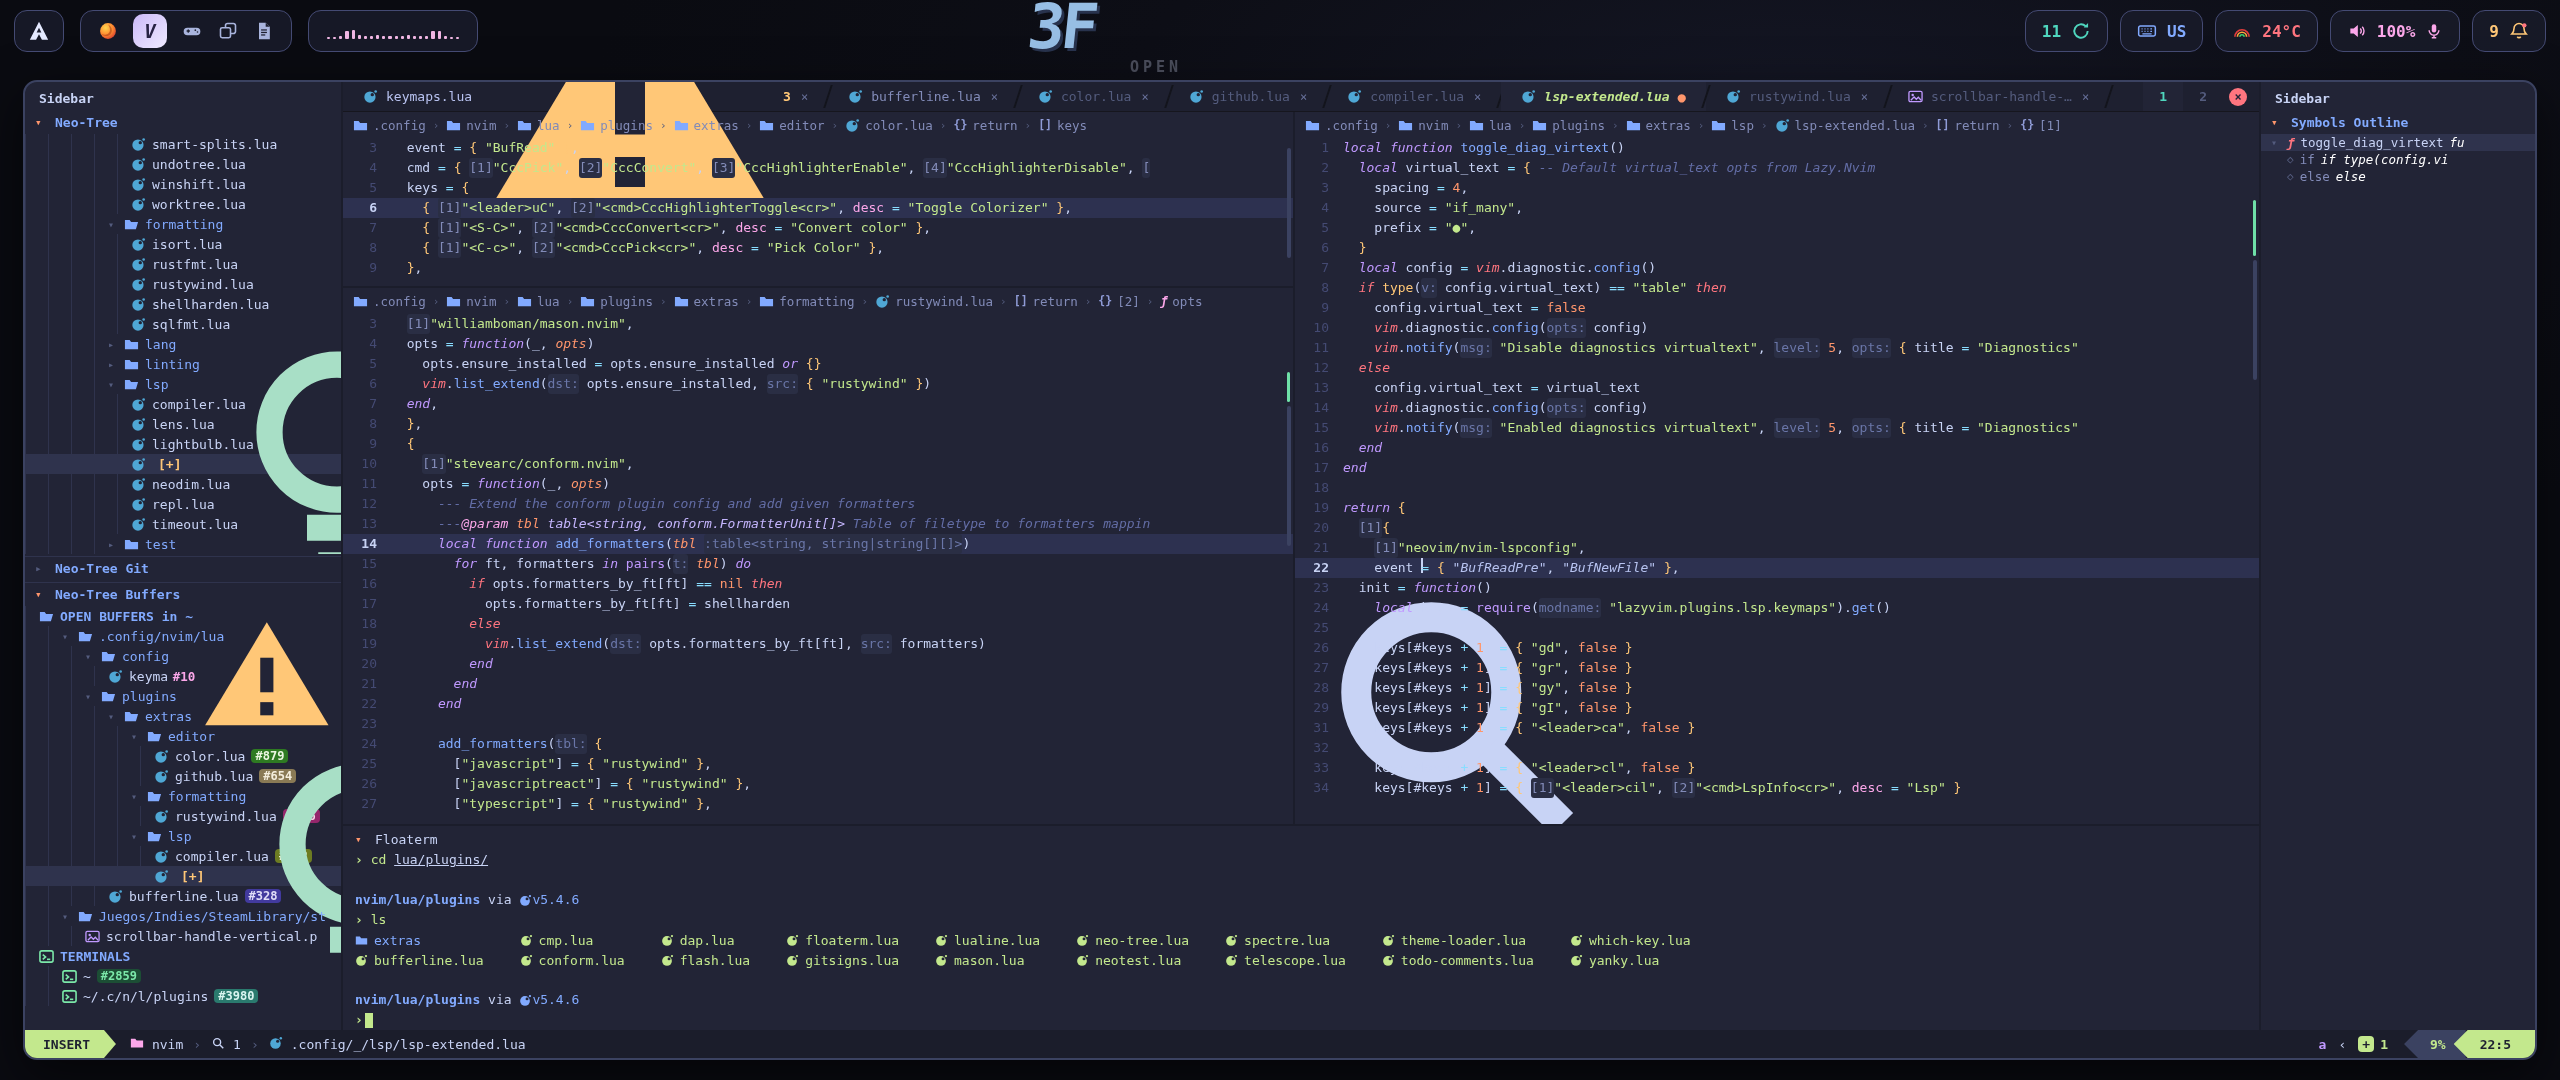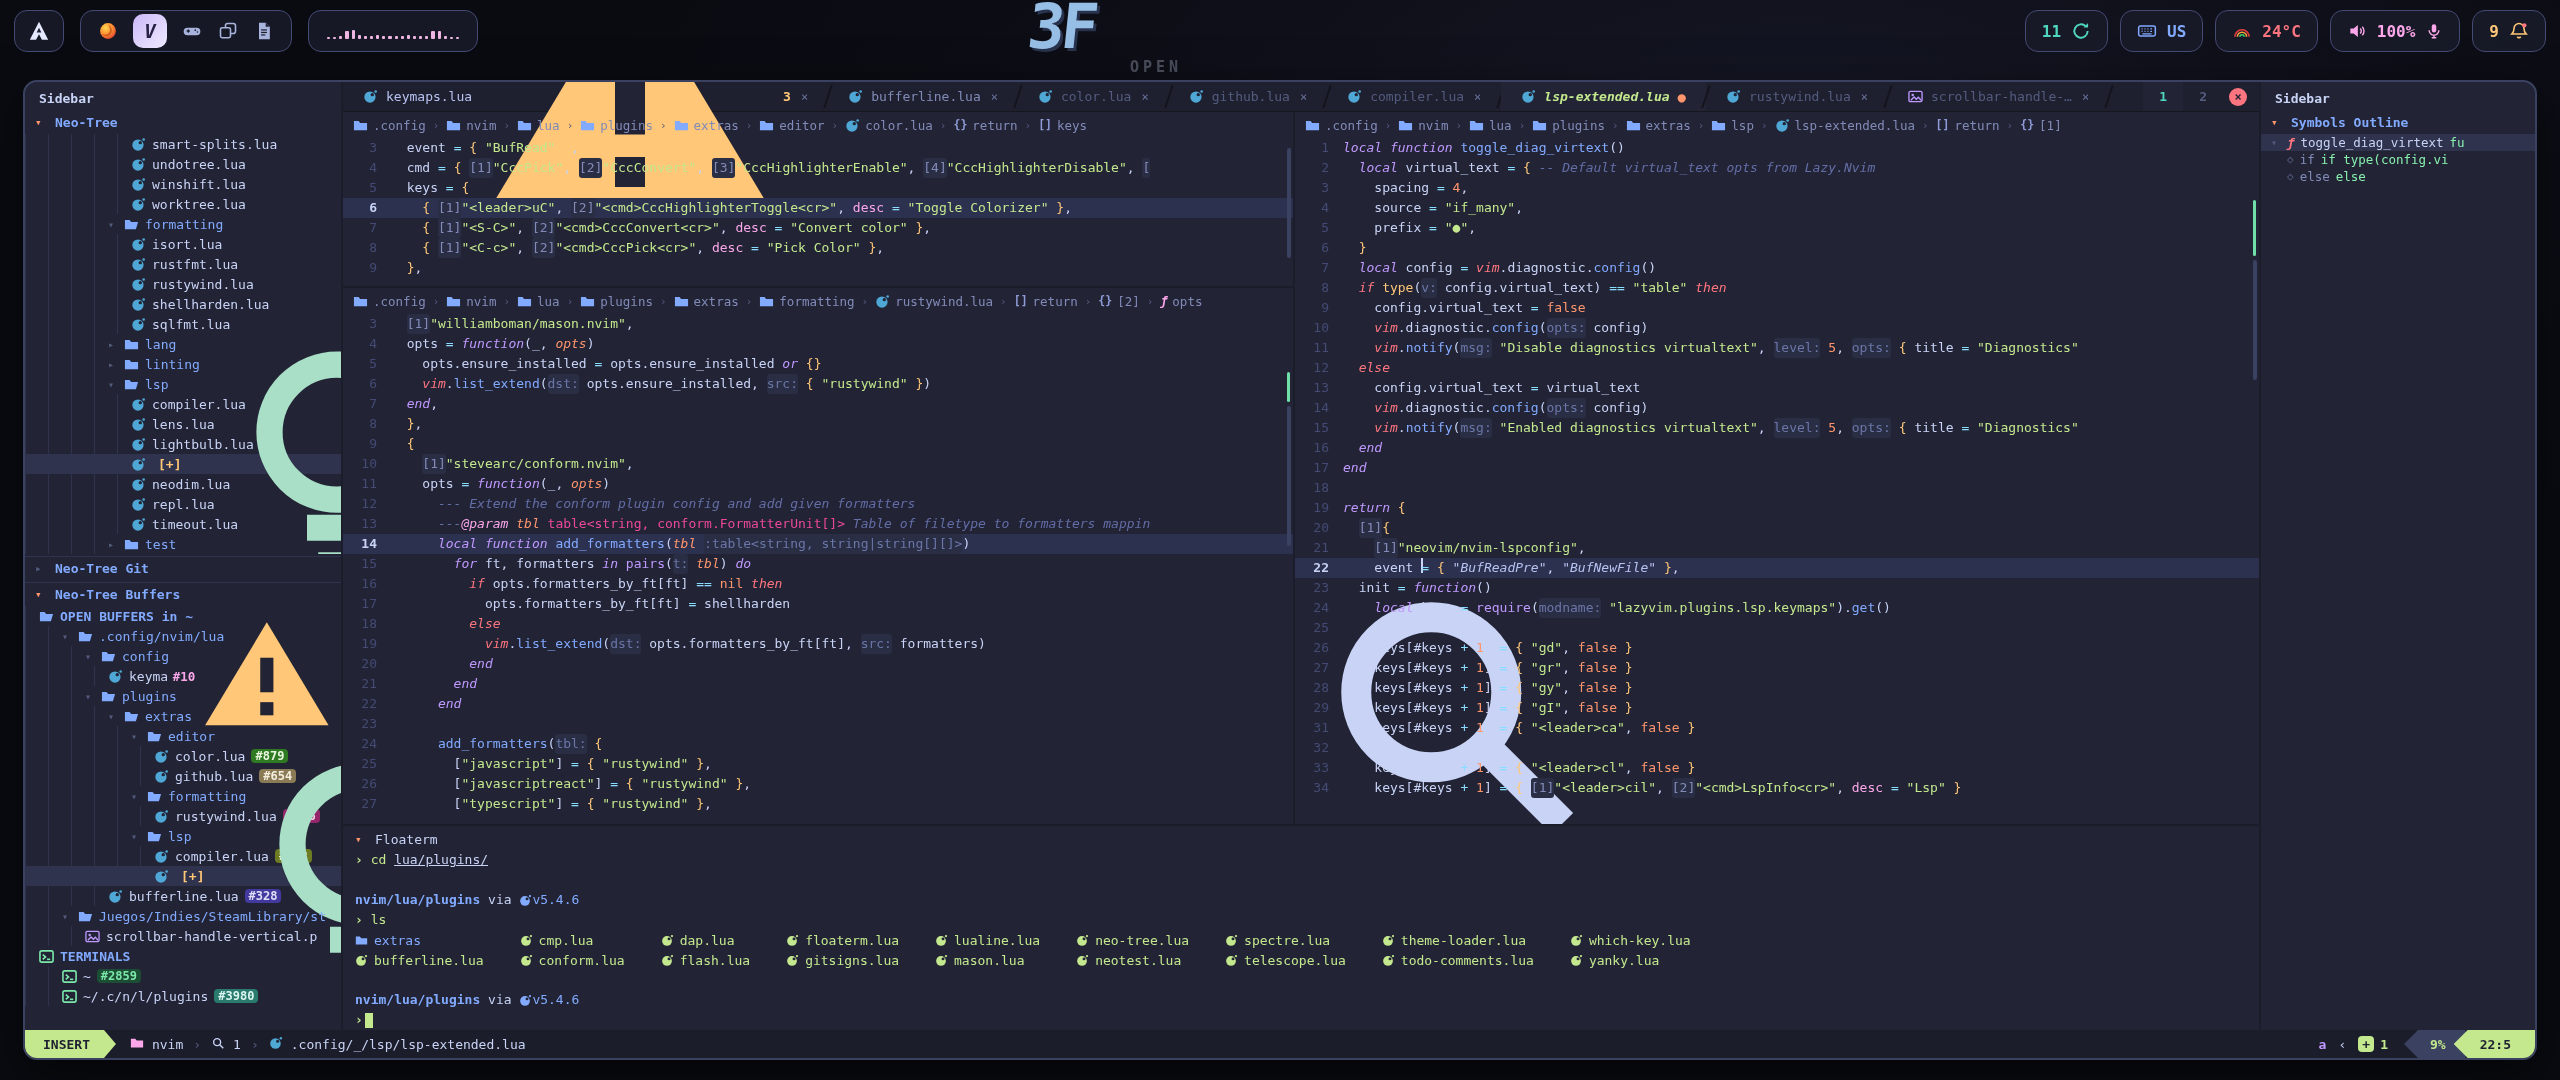--- a/index.html
+++ b/index.html
@@ -102,21 +102,21 @@
   .cline.cursor .ln{color:#c8d3f5;font-weight:bold;}
   .tok{white-space:pre;}
   .t{color:#c8d3f5;} .kw{color:#c099ff;font-style:italic;} .cond{color:#ff757f;font-style:italic;}
   .fn{color:#82aaff;} .blt{color:#c099ff;} .bty{color:#ffc777;}
   .str{color:#c3e88d;} .stri{color:#b7c3f0;font-style:italic;}
   .num{color:#ff966c;} .par{color:#ff966c;font-style:italic;} .fld{color:#fca7ea;}
   .br{color:#ffc777;} .op{color:#89ddff;}
   .cmt{color:#636da6;font-style:italic;}
   .idx{color:#828bb8;background:#2a2e44;border-radius:3px;}
   .hint{color:#6a76a8;background:#2a2e44;border-radius:3px;}
-  .dkw{color:#fca7ea;font-style:italic;} .dvar{color:#ff966c;font-style:italic;} .dtyp{color:#ec4899;}
+  .dkw{color:#fca7ea;font-style:italic;} .dvar{color:#ff966c;font-style:italic;} .dtyp{color:#c4b5fd;font-style:italic;}
   .caret{display:inline-block;width:2px;height:15px;background:#c8d3f5;vertical-align:middle;margin-right:-2px;}
   .gsign{position:absolute;left:5px;top:3px;color:#c8d3f5;display:flex;}
   .gsign svg{width:13px;height:13px;}
   .sbar{position:absolute;right:2px;width:4px;border-radius:2px;background:#3b4261;}
   .sbar.green{width:3px;background:#6fe0a8;right:3px;}
   
   .floaterm{height:206px;flex:none;border-top:2px solid #1b1d2b;padding:2px 0 0 12px;font-size:13px;color:#c8d3f5;overflow:hidden;}
   .ft-title{height:22px;display:flex;align-items:center;gap:8px;color:#c8d3f5;}
   .ft-title .sec-chev{color:#ff966c;}
   .shline{height:20px;line-height:20px;display:flex;align-items:center;white-space:pre;}
@@ -131,21 +131,21 @@
   .ls-item.dir{color:#82aaff;}
   .blockcur{display:inline-block;width:8px;height:15px;background:#c3e88d;margin-left:2px;}
   
   .ol-row{height:17px;display:flex;align-items:center;gap:6px;font-size:12.5px;padding-left:10px;white-space:nowrap;overflow:hidden;}
   .ol-row.sel{background:#2f334d;}
   .ol-chev{color:#545c7e;font-size:10px;width:10px;}
   .ol-ficon{color:#ff757f;font-style:italic;font-weight:bold;}
   .ol-sicon{color:#545c7e;font-size:11px;}
   .ol-name{color:#c8d3f5;}
   .ol-name.dim{color:#828bb8;}
-  .ol-detail{color:#86efac;}
+  .ol-detail{color:#ffffff;font-style:italic;}
   
   .statusline{height:28px;flex:none;background:#1b1d2b;display:flex;align-items:center;font-size:13px;color:#c8d3f5;}
   .st-mode{height:100%;display:flex;align-items:center;background:#c3e88d;color:#1e2030;font-weight:bold;
     padding:0 16px 0 18px;clip-path:polygon(0 0,calc(100% - 12px) 0,100% 50%,calc(100% - 12px) 100%,0 100%);
     padding-right:26px;}
   .st-seg{display:flex;align-items:center;gap:8px;margin-left:14px;}
   .st-sep{color:#545c7e;margin:0 10px;}
   .st-ico svg{width:14px;height:14px;}
   .st-right{margin-left:auto;display:flex;align-items:center;height:100%;}
   .st-reg{color:#c099ff;font-weight:bold;margin-right:12px;}

